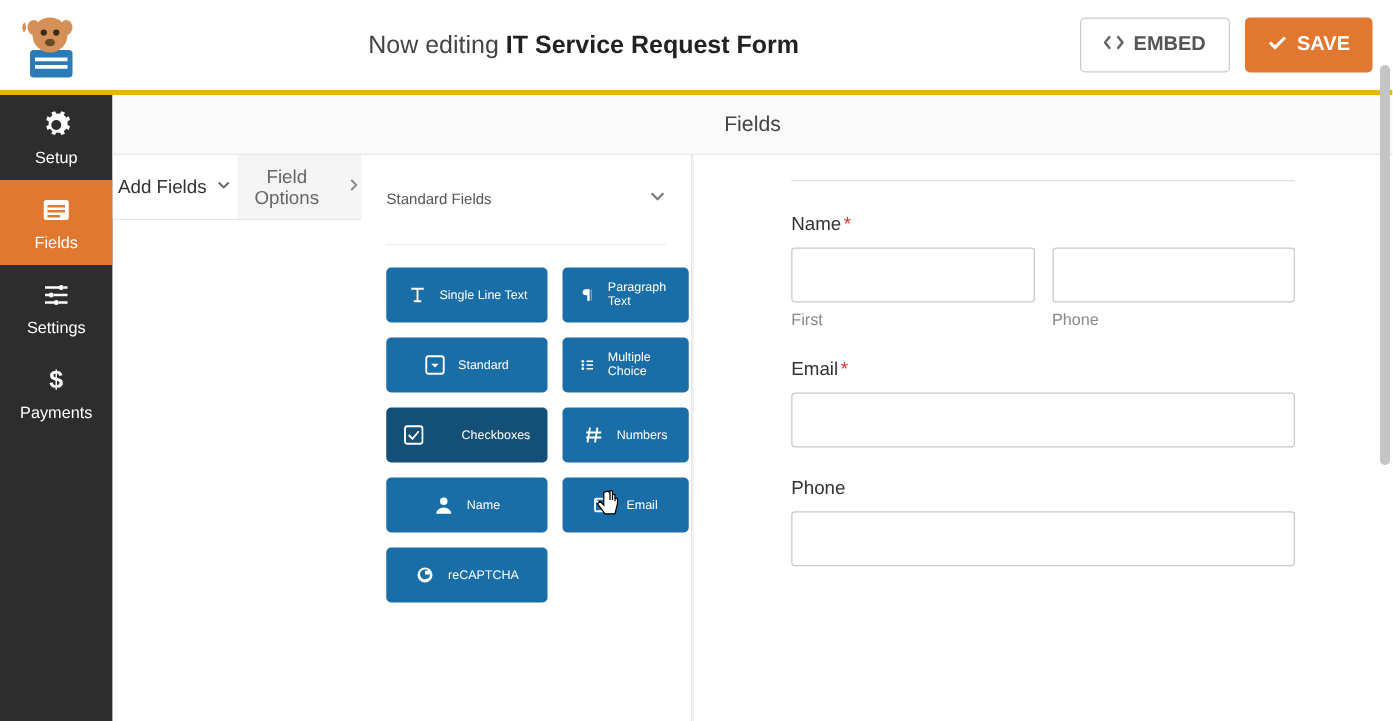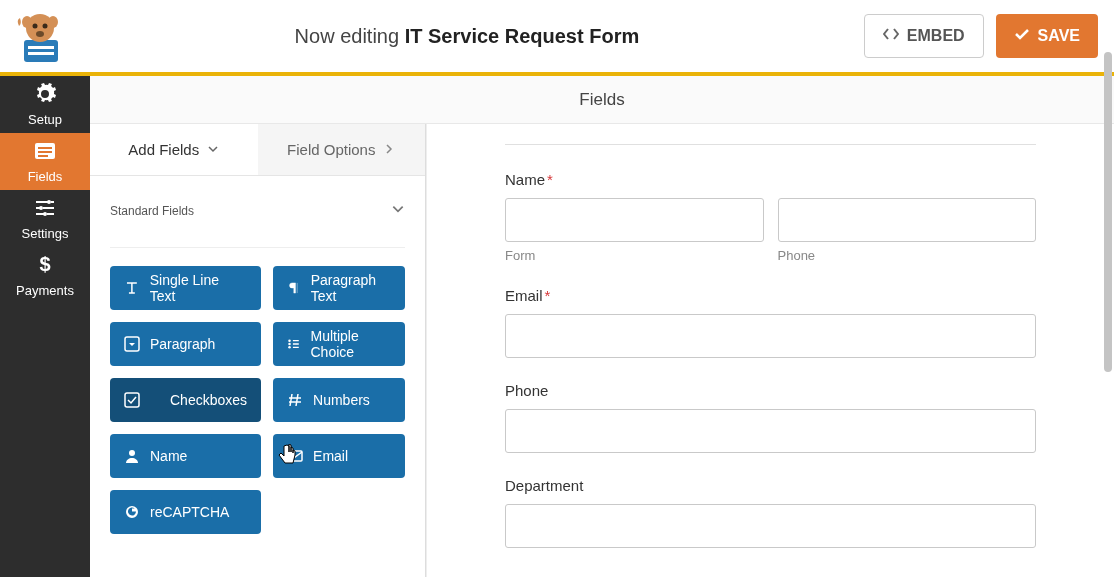--- a/index.html
+++ b/index.html
@@ -11,41 +11,41 @@
 .title-wrap .editing { font-weight: 400; color: #444; }
 .title-wrap .formname { font-weight: 700; color: #222; }
 .top-actions { display: flex; gap: 12px; }
 .btn { height: 44px; border-radius: 4px; display: flex; align-items: center; gap: 8px; padding: 0 18px; font-size: 16px; font-weight: 600; cursor: pointer; border: none; }
 .btn-embed { background: #fff; border: 1px solid #ccc; color: #555; }
 .btn-save { background: #e27730; color: #fff; }
 
 .main { display: flex; height: calc(577px - 76px); }
 
 .leftnav { width: 90px; background: #2d2d2d; display: flex; flex-direction: column; }
-.leftnav-item { height: 57px; display: flex; flex-direction: column; align-items: center; justify-content: center; gap: 6px; color: #fff; font-size: 13px; cursor: pointer; }
+.leftnav-item { height: 68px; display: flex; flex-direction: column; align-items: center; justify-content: center; gap: 6px; color: #fff; font-size: 13px; cursor: pointer; }
 .leftnav-item.active { background: #e27730; }
 .leftnav-item svg { width: 24px; height: 24px; fill: #fff; }
 
 
 .right-wrap { display: flex; flex-direction: column; flex: 1; }
 .subheader { height: 48px; display: flex; align-items: center; justify-content: center; color: #444; font-size: 17px; border-bottom: 1px solid #e8e8e8; background: #fafafa; }
 
 .workarea { display: flex; flex: 1; overflow: hidden; }
 
-.sidepanel { width: 336px; background: #fff; border-right: 1px solid #ddd; display: flex; flex-direction: column; }
+.sidepanel { width: 464px; background: #fff; border-right: 1px solid #ddd; display: flex; flex-direction: row; }
 
 .tabs { display: flex; height: 52px; border-bottom: 1px solid #e5e5e5; }
 .tab { flex: 1; display: flex; align-items: center; justify-content: center; gap: 8px; color: #666; font-size: 15px; cursor: pointer; }
 .tab.active { background: #fff; color: #333; }
 .tab:not(.active) { background: #f5f5f5; text-align: center; }
 
 .panel-body { flex: 1; overflow-y: auto; padding: 18px 20px; position: relative; }
 .group-header { display: flex; justify-content: space-between; align-items: center; color: #555; font-size: 12px; padding: 8px 0 28px 0; border-bottom: 1px solid #eee; margin-bottom: 18px; cursor: pointer; }
 .field-grid { display: grid; grid-template-columns: 1fr 1fr; gap: 12px; }
-.field-btn { height: 44px; background: #1a6ea8; color: #fff; border-radius: 4px; display: flex; align-items: center; gap: 10px; padding: 0 14px; font-size: 14px; cursor: pointer; position: relative; }
+.field-btn { height: 44px; background: #1a6ea8; color: #fff; border-radius: 4px; display: flex; align-items: center; gap: 10px; padding: 0 14px; font-size: 10px; cursor: pointer; position: relative; justify-content: center; }
 .field-btn.hover { background: #144f78; gap: 30px; }
 .field-btn svg { width: 16px; height: 16px; fill: #fff; }
 
 .cursor-hand { position: absolute; left: 186px; top: 268px; pointer-events: none; z-index: 50; }
 
 .preview { flex: 1; background: #fff; padding: 0 30px 20px 30px; overflow-y: auto; border-left: 1px solid #eee; }
 .preview-inner { padding: 20px 48px 40px 48px; }
 .form-field { margin-bottom: 24px; }
 .form-label { display: block; font-size: 15px; color: #333; margin-bottom: 10px; font-weight: 500; }
 .req { color: #d63638; margin-left: 2px; }
@@ -171,21 +171,21 @@
               <svg viewBox="0 0 16 16">
                   <path d="M10 2H6a3 3 0 000 6h2v6h2V2zm2 0v12" stroke="#fff" fill="#fff" stroke-width="0.5"></path>
                 </svg>
               <span>Paragraph Text</span>
             </div>
             <div class="field-btn">
               <svg viewBox="0 0 16 16">
                   <rect x="1" y="1" width="14" height="14" rx="2" fill="none" stroke="#fff" stroke-width="1.5"></rect>
                   <path d="M5 7l3 3 3-3" fill="#fff"></path>
                 </svg>
-              <span>Paragraph</span>
+              <span>Standard</span>
             </div>
             <div class="field-btn">
               <svg viewBox="0 0 16 16">
                   <circle cx="3" cy="4" r="1.5"></circle>
                   <circle cx="3" cy="8" r="1.5"></circle>
                   <circle cx="3" cy="12" r="1.5"></circle>
                   <path d="M7 4h7M7 8h7M7 12h7" stroke="#fff" stroke-width="1.5"></path>
                 </svg>
               <span>Multiple Choice</span>
             </div>
@@ -238,44 +238,40 @@
         <div class="preview-inner">
           <div class="divider"></div>
 
           <div class="form-field">
             <label class="form-label">
               <span>Name</span><span class="req">*</span>
             </label>
             <div class="name-row">
               <div class="name-col">
                 <div class="text-input"></div>
-                <div class="sublabel">Form</div>
+                <div class="sublabel">First</div>
               </div>
               <div class="name-col">
                 <div class="text-input"></div>
                 <div class="sublabel">Phone</div>
               </div>
             </div>
           </div>
 
           <div class="form-field">
             <label class="form-label">
               <span>Email</span><span class="req">*</span>
             </label>
             <div class="text-input"></div>
           </div>
 
           <div class="form-field">
             <label class="form-label">Phone</label>
             <div class="text-input"></div>
           </div>
 
-          <div class="form-field">
-            <label class="form-label">Department</label>
-            <div class="text-input"></div>
-          </div>
 
         </div>
       </div>
 
     </div>
   </div>
 </div>
 
 </body></html>

